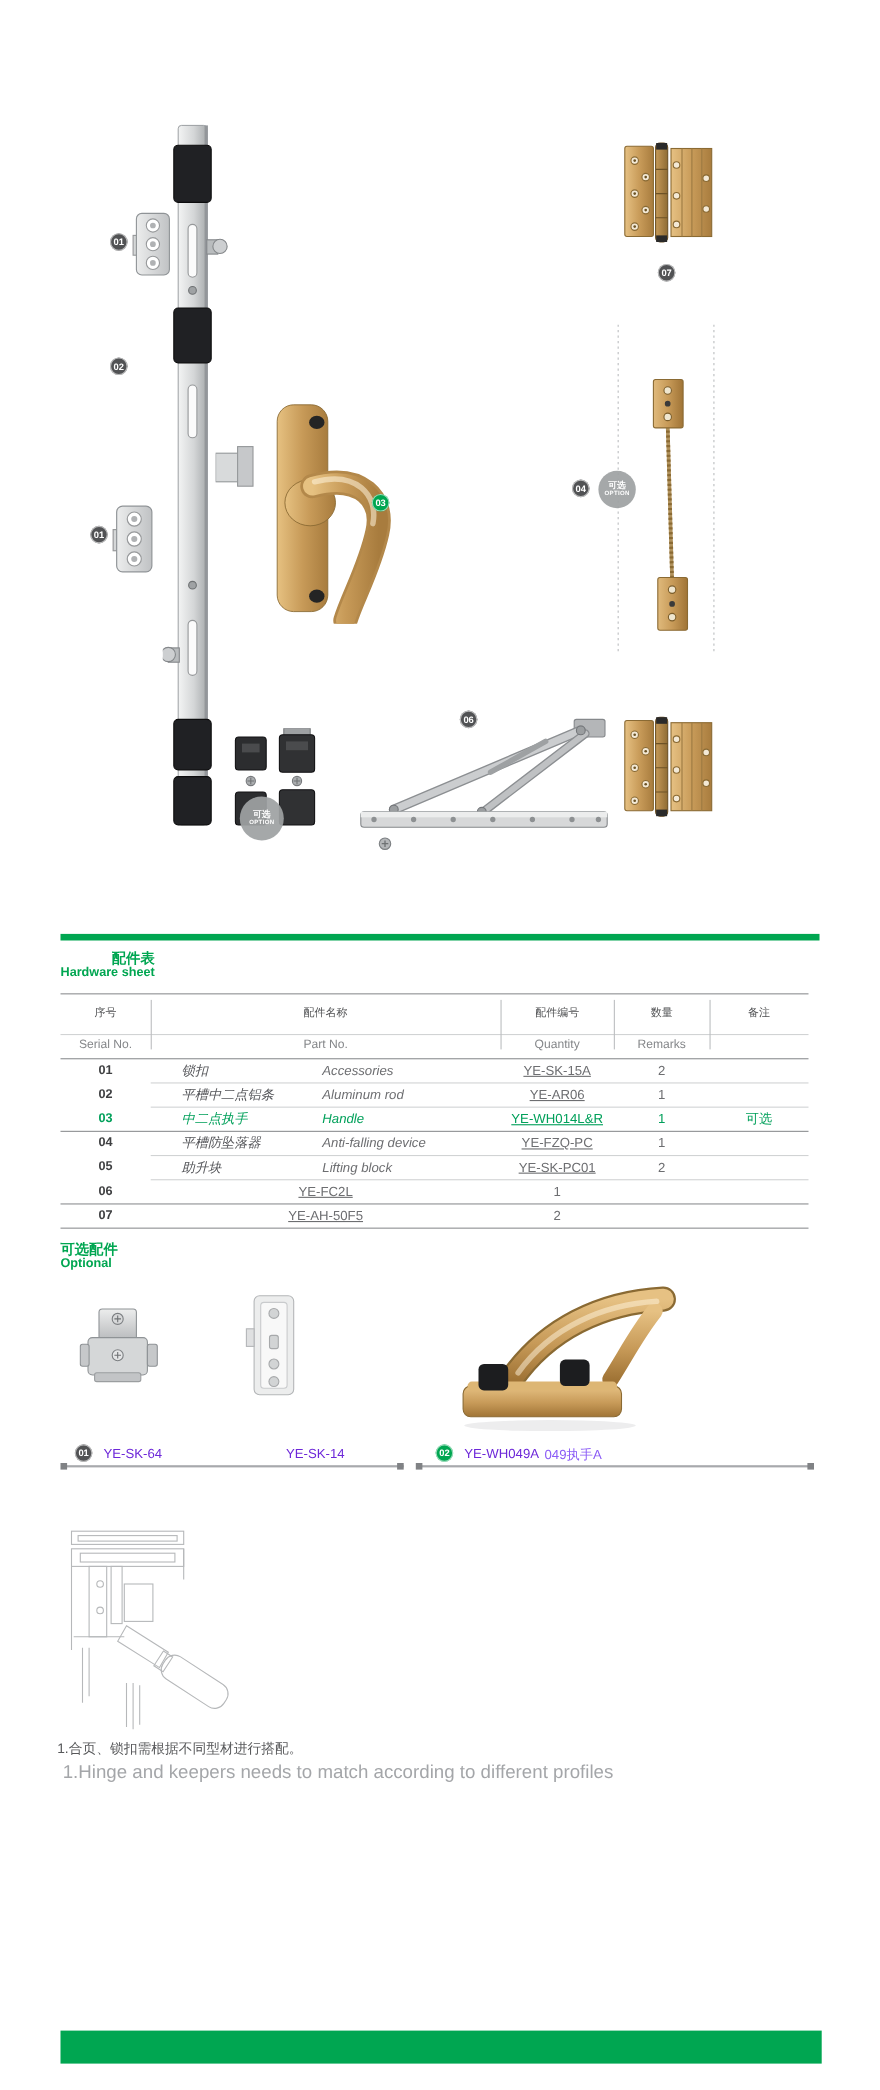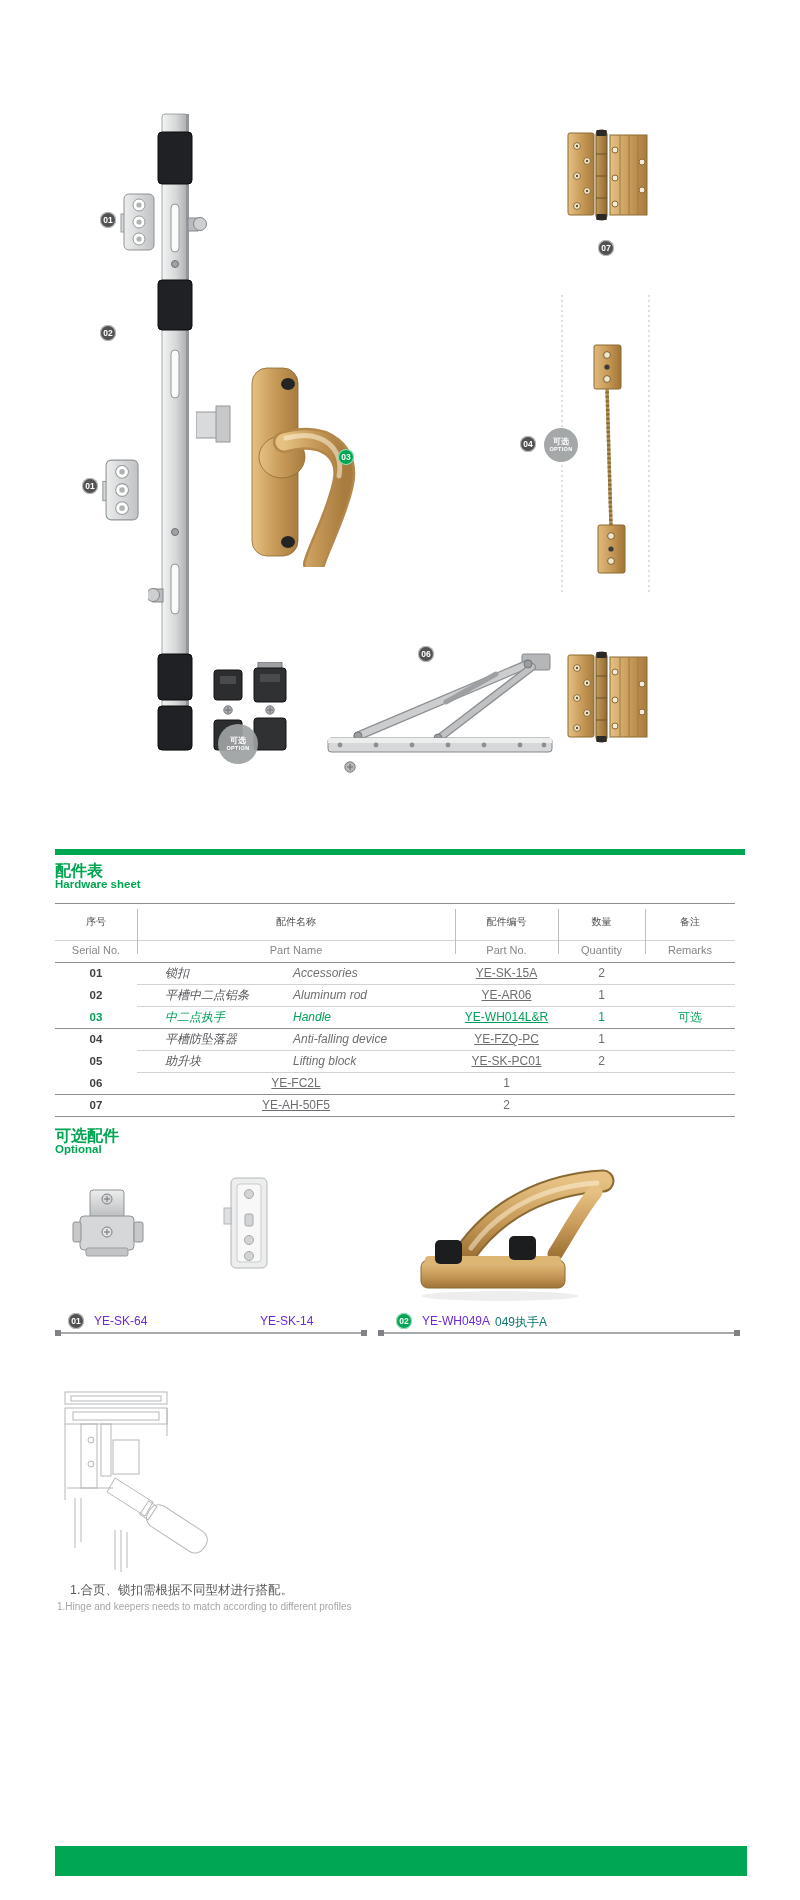--- a/index.html
+++ b/index.html
@@ -11,21 +11,21 @@
          color:#fff;font-size:8.5px;font-weight:bold;line-height:16px;text-align:center;
          box-shadow:0 0 0 1px rgba(255,255,255,.6) inset;}
   .badge.green{background:#00A651;}
   
   .stamp{position:absolute;border-radius:50%;background:rgba(158,161,163,.93);color:#fff;
          display:flex;flex-direction:column;align-items:center;justify-content:center;font-weight:bold;}
   .stamp .s-zh{font-size:8px;line-height:9px;}
   .stamp .s-en{font-size:5.5px;line-height:7px;letter-spacing:.3px;}
   
   .sec-title{position:absolute;color:#00A651;font-weight:bold;}
-  .sec-title .t-zh{display:block;font-size:16px;line-height:15px;}
+  .sec-title .t-zh{display:block;font-size:13px;line-height:15px;text-align:right;}
   .sec-title .t-en{display:block;font-size:11.5px;line-height:13px;}
   .green-rule{position:absolute;background:#00A651;}
   
   .sheet{position:absolute;left:55px;top:903px;width:680px;font-size:12px;}
   .trow{display:grid;grid-template-columns:82px 318px 103px 87px 90px;height:22px;line-height:22px;}
   .hrow{height:37px;line-height:37px;color:#4f5052;font-size:10px;}
   .hrow2{height:22px;line-height:20px;color:#85878a;font-size:11px;}
   .c{text-align:center;white-space:nowrap;overflow:visible;}
   .c.namecell{display:grid;grid-template-columns:156px 1fr;text-align:left;font-style:italic;}
   .c.namecell .zh{padding-left:28px;color:#55565a;}
@@ -33,25 +33,25 @@
   .c.hname{text-align:center;}
   .c.pno{color:#6d6e71;text-decoration:underline;}
   .c.qty{color:#6d6e71;}
   .serial{font-weight:bold;color:#3f4042;font-size:11.5px;}
   .trow.hl .serial,.trow.hl .zh,.trow.hl .en,.trow.hl .pno,.trow.hl .qty,.trow.hl .rmk{color:#00A05A;}
   .rule{position:absolute;height:1px;background:#d1d3d4;}
   .rule.dark{background:#8d8f92;}
   .vdiv{position:absolute;width:1px;background:#bcbec0;top:6px;height:45px;}
   
   .optlabel{position:absolute;font-size:12px;color:#6d28d9;white-space:nowrap;}
-  .optlabel.dark{color:#0f766e;}
+  .optlabel.dark{color:#8b5cf6;}
   .lead-line{position:absolute;height:2px;background:#a7a9ac;}
   .endsq{position:absolute;width:6px;height:6px;background:#808285;}
   .note-zh{position:absolute;font-size:12.5px;color:#58595b;white-space:nowrap;}
-  .note-en{position:absolute;font-size:10px;color:#a4a6a9;white-space:nowrap;}
+  .note-en{position:absolute;font-size:17px;color:#a4a6a9;white-space:nowrap;}
 </style>
 </head>
 <body>
 
 <div class="page">
 
   <div class="a" style="left:0;top:0;width:800px;height:800px;">
 
     <svg class="a" style="left:148px;top:112px;" width="60" height="642" viewBox="0 0 60 642">
       <defs>
@@ -298,21 +298,20 @@
 
     <div class="trow hrow">
       <div class="c">序号</div>
       <div class="c hname">配件名称</div>
       <div class="c">配件编号</div>
       <div class="c">数量</div>
       <div class="c">备注</div>
     </div>
     <div class="trow hrow2">
       <div class="c">Serial No.</div>
-      <div class="c hname">Part Name</div>
       <div class="c">Part No.</div>
       <div class="c">Quantity</div>
       <div class="c">Remarks</div>
     </div>
 
     <div class="trow">
       <div class="c serial">01</div>
       <div class="c namecell">
           <span class="zh">锁扣</span>
           <span class="en">Accessories</span>
@@ -472,18 +471,18 @@
       <g transform="rotate(33 120 150)">
         <rect x="88" y="136" width="66" height="24" rx="10"></rect>
         <rect x="82" y="140" width="10" height="16"></rect>
       </g>
       <path d="M 20 118 V 168 M 26 118 V 162"></path>
       <path d="M 60 150 V 190 M 66 150 V 192 M 72 152 V 188"></path>
       <path d="M 10 44 V 120 M 112 28 V 56"></path>
     </g>
   </svg>
 
-  <div class="note-zh" style="left:70px;top:1582px;">1.合页、锁扣需根据不同型材进行搭配。</div>
+  <div class="note-zh" style="left:52px;top:1582px;">1.合页、锁扣需根据不同型材进行搭配。</div>
   <div class="note-en" style="left:57px;top:1601px;">1.Hinge and keepers needs to match according to different profiles</div>
 
   <div class="green-rule" style="left:55px;top:1846px;width:692px;height:30px;"></div>
 
 </div>
 
 </body></html>

